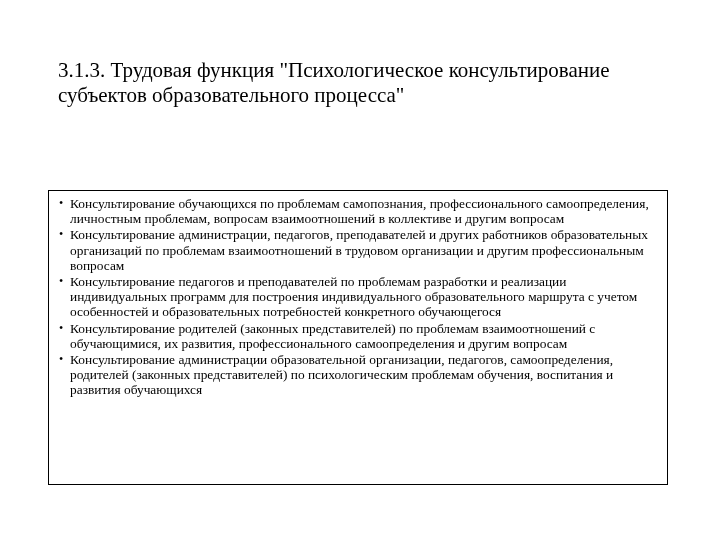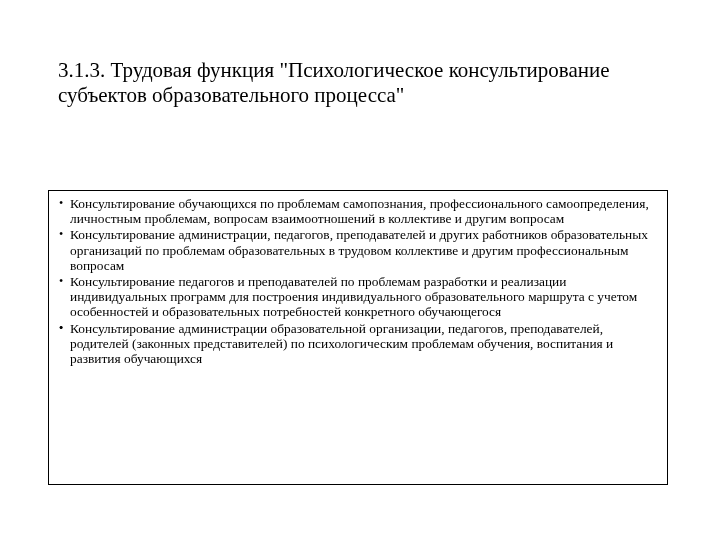--- a/index.html
+++ b/index.html
@@ -60,27 +60,28 @@
 <h1 class="slide-title">3.1.3. Трудовая функция "Психологическое консультирование субъектов образовательного процесса"</h1>
 
 <div class="content-box">
   <ul class="bullet-list">
     <li class="bullet-item">
       <span class="bullet-mark">•</span>
       <span>Консультирование обучающихся по проблемам самопознания, профессионального самоопределения, личностным проблемам, вопросам взаимоотношений в коллективе и другим вопросам</span>
     </li>
     <li class="bullet-item">
       <span class="bullet-mark">•</span>
-      <span>Консультирование администрации, педагогов, преподавателей и других работников образовательных организаций по проблемам образовательных в трудовом коллективе и другим профессиональным вопросам</span>
+      <span>Консультирование администрации, педагогов, преподавателей и других работников образовательных организаций по проблемам взаимоотношений в трудовом организации и другим профессиональным вопросам</span>
     </li>
     <li class="bullet-item">
       <span class="bullet-mark">•</span>
       <span>Консультирование педагогов и преподавателей по проблемам разработки и реализации индивидуальных программ для построения индивидуального образовательного маршрута с учетом особенностей и образовательных потребностей конкретного обучающегося</span>
     </li>
     <li class="bullet-item">
       <span class="bullet-mark">•</span>
+      <span>Консультирование родителей (законных представителей) по проблемам взаимоотношений с обучающимися, их развития, профессионального самоопределения и другим вопросам</span>
     </li>
     <li class="bullet-item">
       <span class="bullet-mark">•</span>
-      <span>Консультирование администрации образовательной организации, педагогов, преподавателей, родителей (законных представителей) по психологическим проблемам обучения, воспитания и развития обучающихся</span>
+      <span>Консультирование администрации образовательной организации, педагогов, самоопределения, родителей (законных представителей) по психологическим проблемам обучения, воспитания и развития обучающихся</span>
     </li>
   </ul>
 </div>
 
 </body></html>

